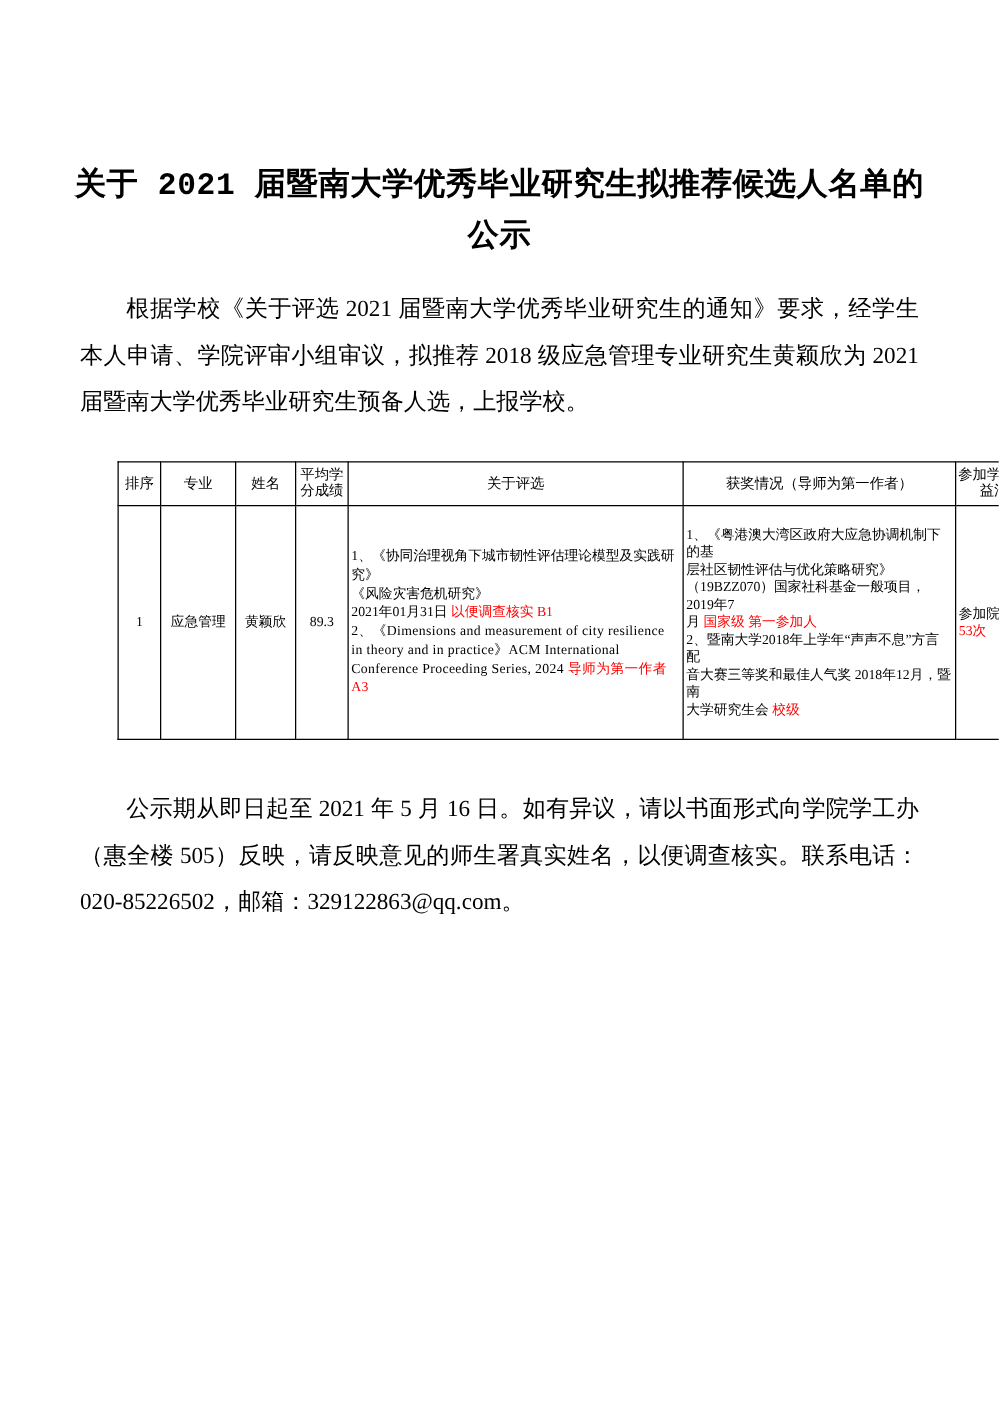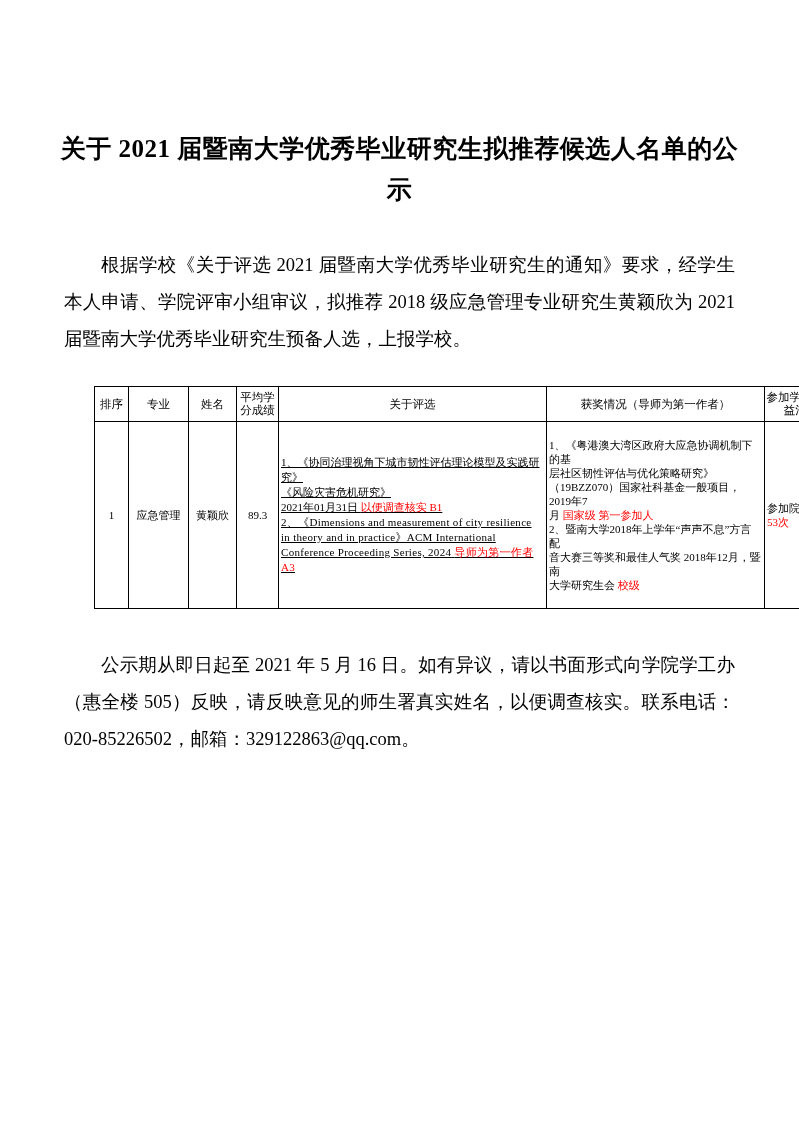--- a/index.html
+++ b/index.html
@@ -16,29 +16,29 @@
   }
   .page {
     width: 799px;
     height: 1131px;
     box-sizing: border-box;
     padding: 0 58px;
     position: relative;
   }
   .doc-title {
     text-align: center;
-    font-family: Liberation Serif, serif;
+    font-family: Liberation Mono, monospace;
     font-weight: bold;
     font-size: 25px;
     line-height: 41px;
     padding-top: 128px;
     letter-spacing: 0.5px;
   }
   .body-para {
-    margin-top: 37px;
+    margin-top: 20px;
     font-size: 18.5px;
     line-height: 37px;
     text-indent: 2em;
     text-align: justify;
     padding: 0 6px;
   }
   .tbl-wrap {
     margin-top: 28px;
     padding: 0 0px;
     margin-left: 36px;
@@ -69,21 +69,21 @@
   .col-papers { width: 268px; }
   .col-awards { width: 218px; }
   .col-activity { width: 96px; }
 
   td.c-center { text-align: center; }
   td.c-papers, td.c-awards, td.c-activity {
     vertical-align: top;
     padding: 4px 3px;
   }
   .red { color: #ff0000; }
-  .paper-line { line-height: 15px; text-decoration: underline; }
+  .paper-line { line-height: 15px; }
   .paper-en {
     font-family: "Liberation Serif", serif;
     letter-spacing: 0.3px;
   }
   .awards-cell { font-size: 10.5px; line-height: 14px; }
   .activity-cell { font-size: 11px; line-height: 15px; }
 
   .closing-para {
     margin-top: 38px;
     font-size: 18.5px;

